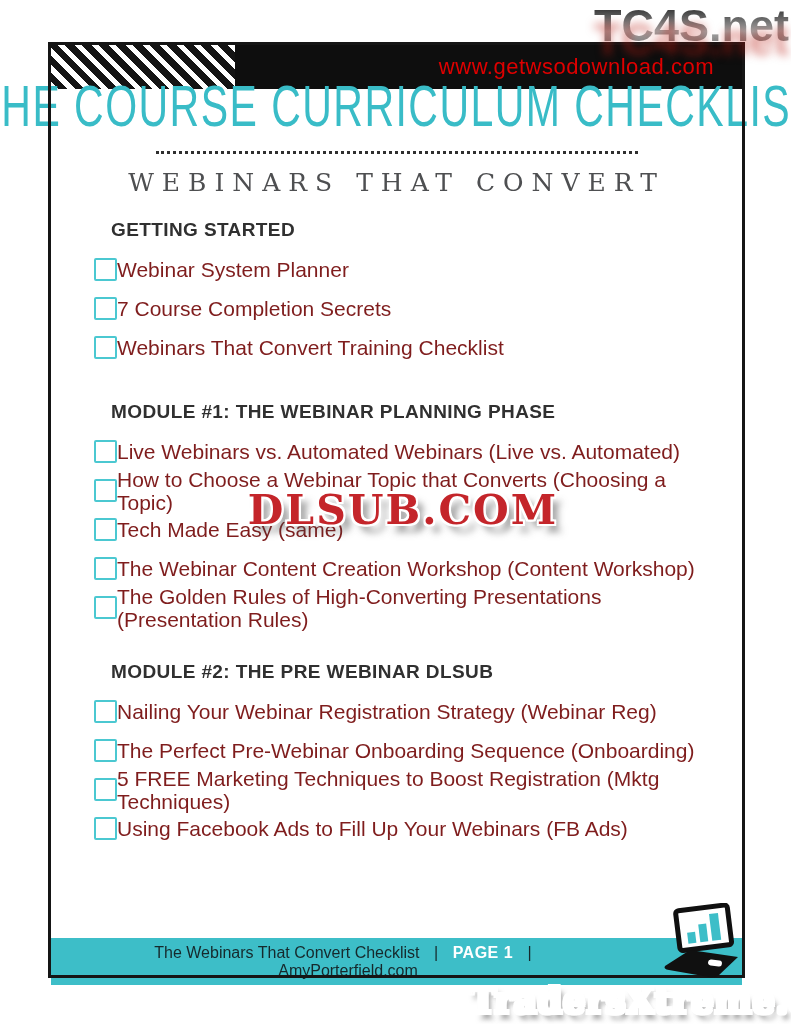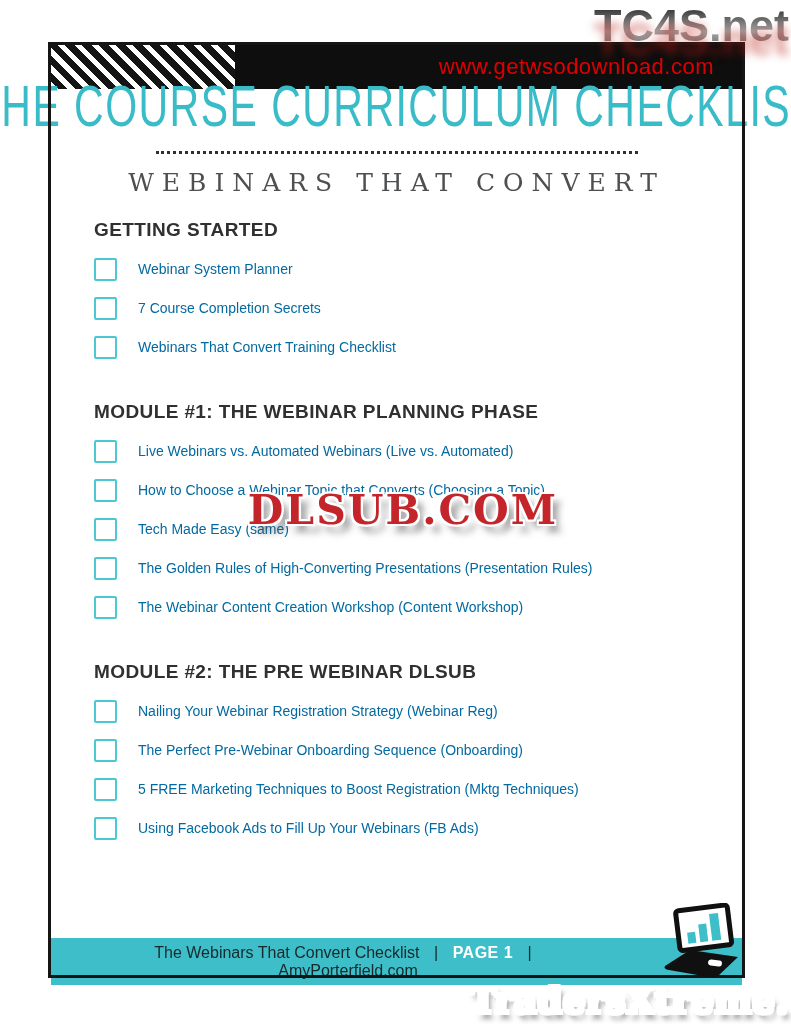--- a/index.html
+++ b/index.html
@@ -25,24 +25,24 @@
     color:#39bcc7; font-size:57px; font-weight:400; letter-spacing:2px; line-height:1; }
   .dotted-rule { width:482px; margin:16px auto 0; border-top:3px dotted #2f2f2f; height:0; }
   .subtitle { margin-top:14px; text-align:center; font-family:"DejaVu Serif", serif;
     color:#4e4f51; font-size:25px; letter-spacing:8px; }
 
   
   .sections { margin-top:22px; padding:0 40px 0 46px; }
   .section { margin-top:42px; }
   .section:first-child { margin-top:0; }
   .section-heading { color:#303030; font-size:19px; font-weight:700; letter-spacing:0.4px; line-height:22px;
-    margin-bottom:17px; }
+    margin-bottom:17px;margin-left:17px; }
   .check-row { display:flex; align-items:center; height:23px; margin-bottom:16px; }
   .checkbox { width:23px; height:23px; border:2px solid #4bc8d1; border-radius:2px; background:#fff; flex:0 0 auto; }
-  .check-label { margin-left:21px; color:#0369a1; font-size:14px; line-height:23px; }
+  .check-label { color:#7f1d1d; font-size:21px; line-height:23px; }
 
   
   .footer-bar { position:absolute; left:51px; top:938px; width:691px; height:47px; background:#3dbec8; z-index:5;
     display:flex; align-items:center; }
   .footer-text { width:100%; text-align:center; padding-right:135px; font-size:16px; color:#16292c;padding-left:38px; }
   .footer-text .sep { margin:0 10px; color:#16292c; }
   .footer-page { color:#ffffff; font-weight:700; letter-spacing:0.5px; }
   .laptop-icon { position:absolute; left:657px; top:903px; width:90px; height:78px; z-index:7; }
 
   
@@ -108,25 +108,25 @@
           <div class="check-row">
             <span class="checkbox"></span>
             <span class="check-label">How to Choose a Webinar Topic that Converts (Choosing a Topic)</span>
           </div>
           <div class="check-row">
             <span class="checkbox"></span>
             <span class="check-label">Tech Made Easy (same)</span>
           </div>
           <div class="check-row">
             <span class="checkbox"></span>
-            <span class="check-label">The Golden Rules of High-Converting Presentations (Presentation Rules)</span>
+            <span class="check-label">The Webinar Content Creation Workshop (Content Workshop)</span>
           </div>
           <div class="check-row">
             <span class="checkbox"></span>
-            <span class="check-label">The Webinar Content Creation Workshop (Content Workshop)</span>
+            <span class="check-label">The Golden Rules of High-Converting Presentations (Presentation Rules)</span>
           </div>
         </div>
         <div class="section">
           <div class="section-heading">MODULE #2:  THE PRE WEBINAR DLSUB</div>
           <div class="check-row">
             <span class="checkbox"></span>
             <span class="check-label">Nailing Your Webinar Registration Strategy (Webinar Reg)</span>
           </div>
           <div class="check-row">
             <span class="checkbox"></span>

